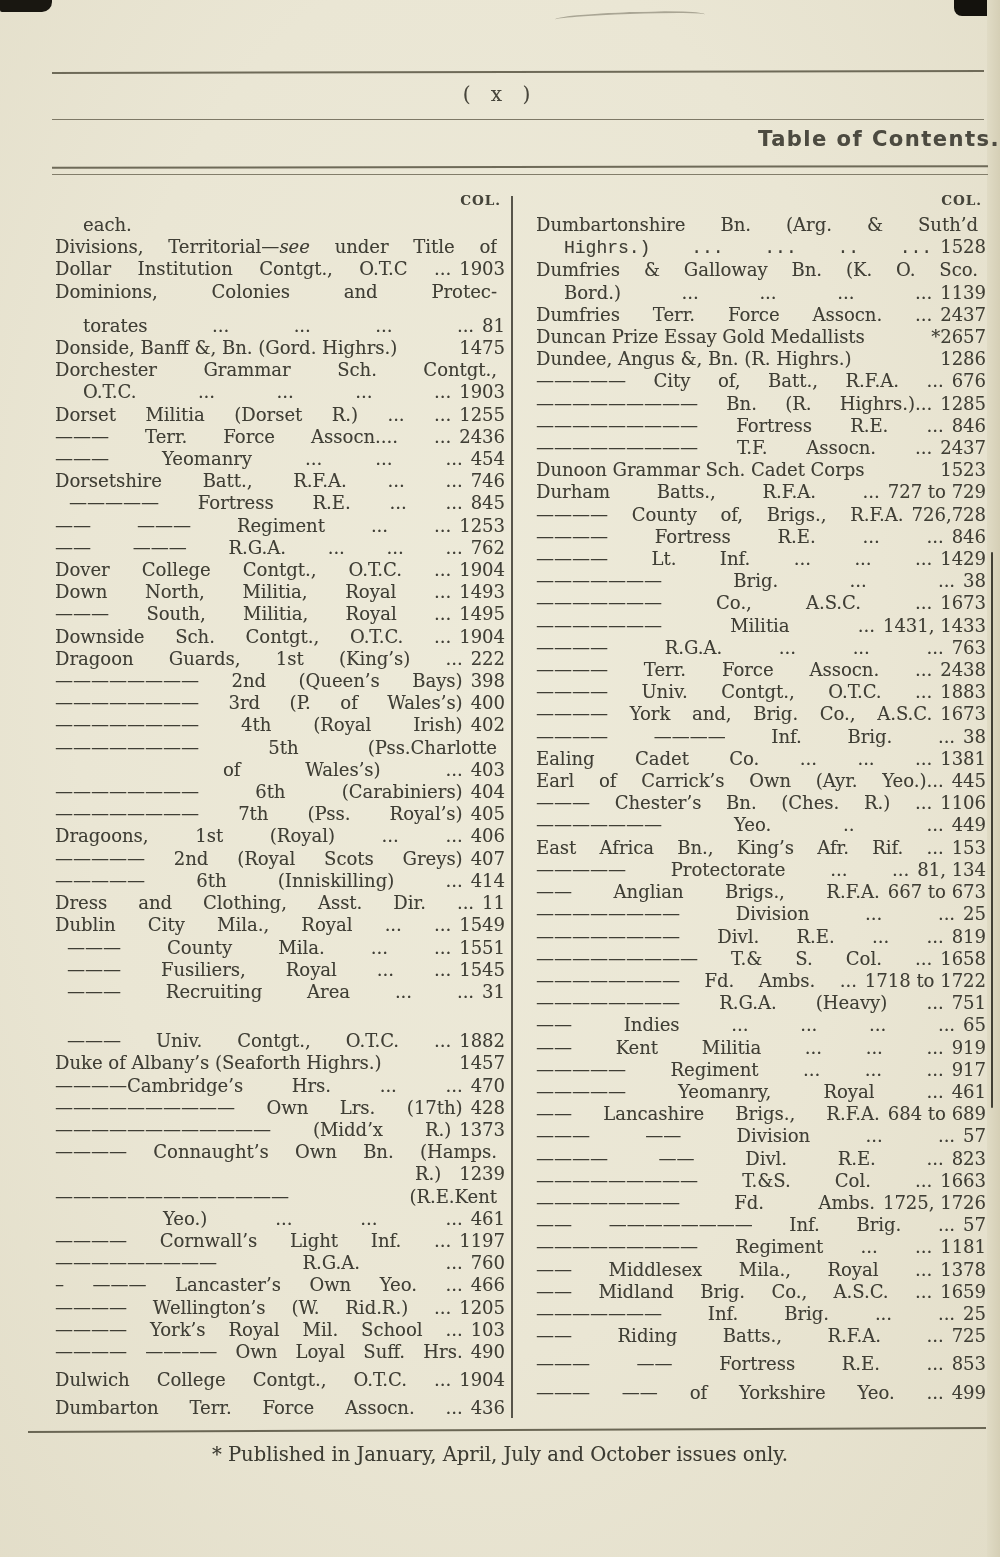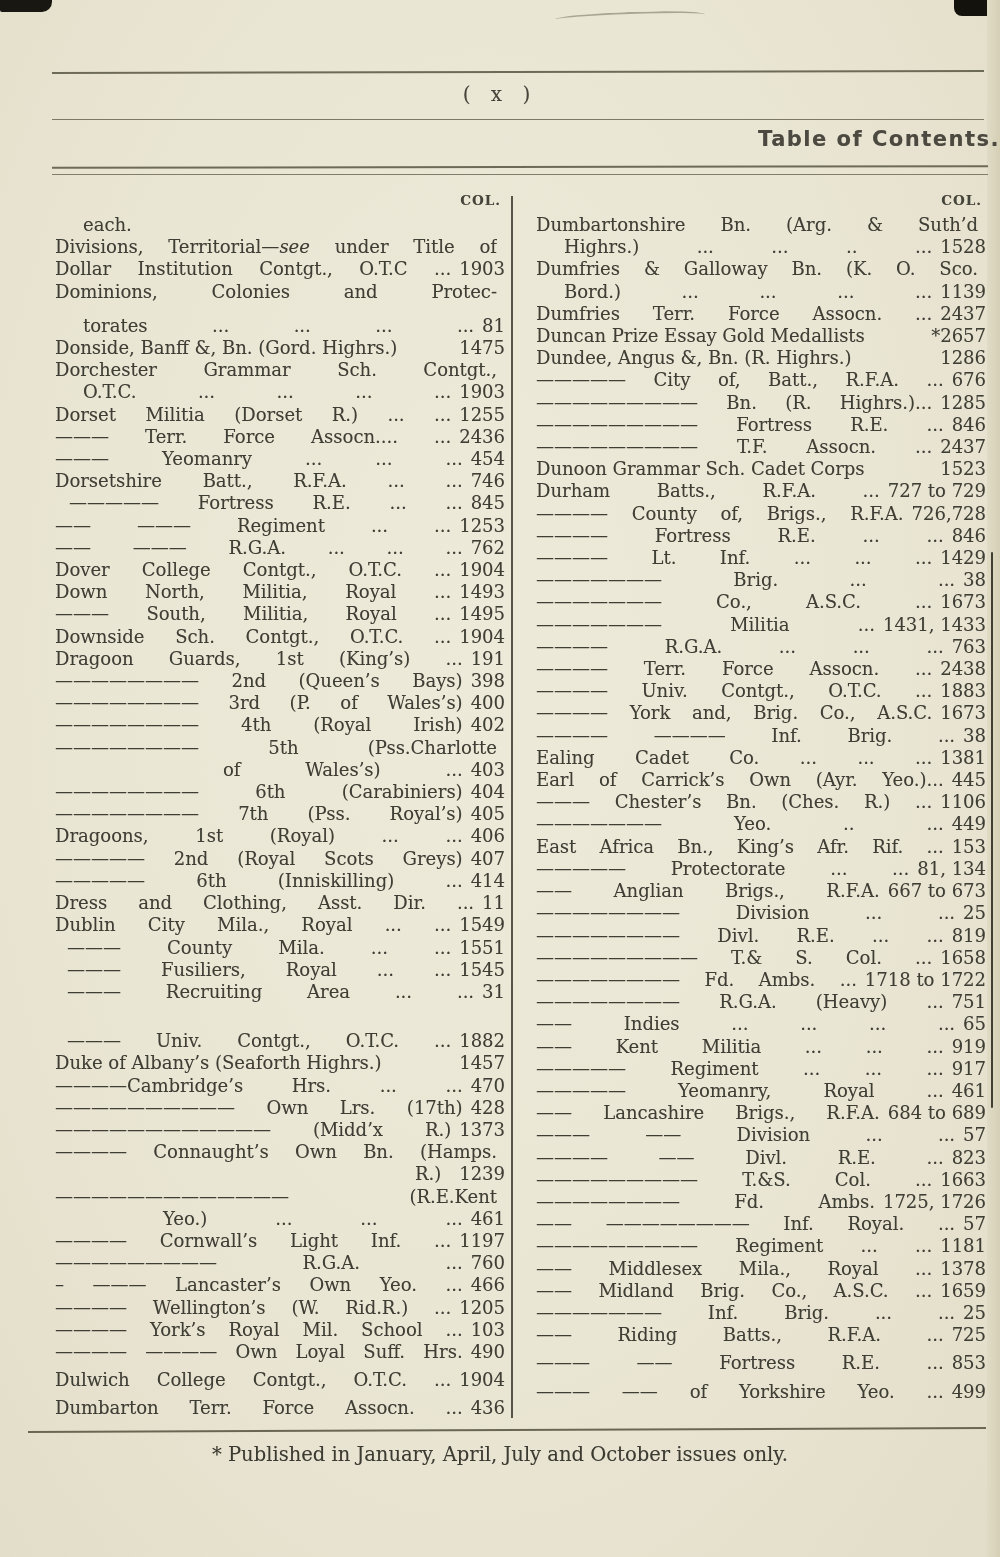--- a/index.html
+++ b/index.html
@@ -138,21 +138,21 @@
       <div class="row j">
         <span class="t"><span>——— South, Militia, Royal ...</span></span>
         <span class="n">1495</span>
       </div>
       <div class="row j">
         <span class="t"><span>Downside Sch. Contgt., O.T.C. ...</span></span>
         <span class="n">1904</span>
       </div>
       <div class="row j">
         <span class="t"><span>Dragoon Guards, 1st (King’s) ...</span></span>
-        <span class="n">191</span>
+        <span class="n">222</span>
       </div>
       <div class="row j">
         <span class="t"><span>———————— 2nd (Queen’s Bays)</span></span>
         <span class="n">398</span>
       </div>
       <div class="row j">
         <span class="t"><span>———————— 3rd (P. of Wales’s)</span></span>
         <span class="n">400</span>
       </div>
       <div class="row j">
@@ -277,21 +277,21 @@
       </div>
     </div>
 
   <div class="col right" id="col-right">
     <div class="col-header">COL.</div>
   <div class="row j">
         <span class="t"><span>Dumbartonshire Bn. (Arg. &amp; Suth’d</span></span>
         <span class="n"></span>
       </div>
       <div class="row j">
-        <span class="t" style="padding-left: 28px;"><span>Highrs.) ... ... .. ...</span></span>
+        <span class="t" style="padding-left: 28px; font-family: Liberation Mono, monospace;"><span>Highrs.) ... ... .. ...</span></span>
         <span class="n">1528</span>
       </div>
       <div class="row j">
         <span class="t"><span>Dumfries &amp; Galloway Bn. (K. O. Sco.</span></span>
         <span class="n"></span>
       </div>
       <div class="row j">
         <span class="t" style="padding-left: 28px;"><span>Bord.) ... ... ... ...</span></span>
         <span class="n">1139</span>
       </div>
@@ -453,21 +453,21 @@
       </div>
       <div class="row j">
         <span class="t"><span>————————— T.&amp;S. Col. ...</span></span>
         <span class="n">1663</span>
       </div>
       <div class="row j">
         <span class="t"><span>———————— Fd. Ambs.</span></span>
         <span class="n">1725, 1726</span>
       </div>
       <div class="row j">
-        <span class="t"><span>—— ———————— Inf. Royal. ...</span></span>
+        <span class="t"><span>—— ———————— Inf. Brig. ...</span></span>
         <span class="n">57</span>
       </div>
       <div class="row j">
         <span class="t"><span>————————— Regiment ... ...</span></span>
         <span class="n">1181</span>
       </div>
       <div class="row j">
         <span class="t"><span>—— Middlesex Mila., Royal ...</span></span>
         <span class="n">1378</span>
       </div>

